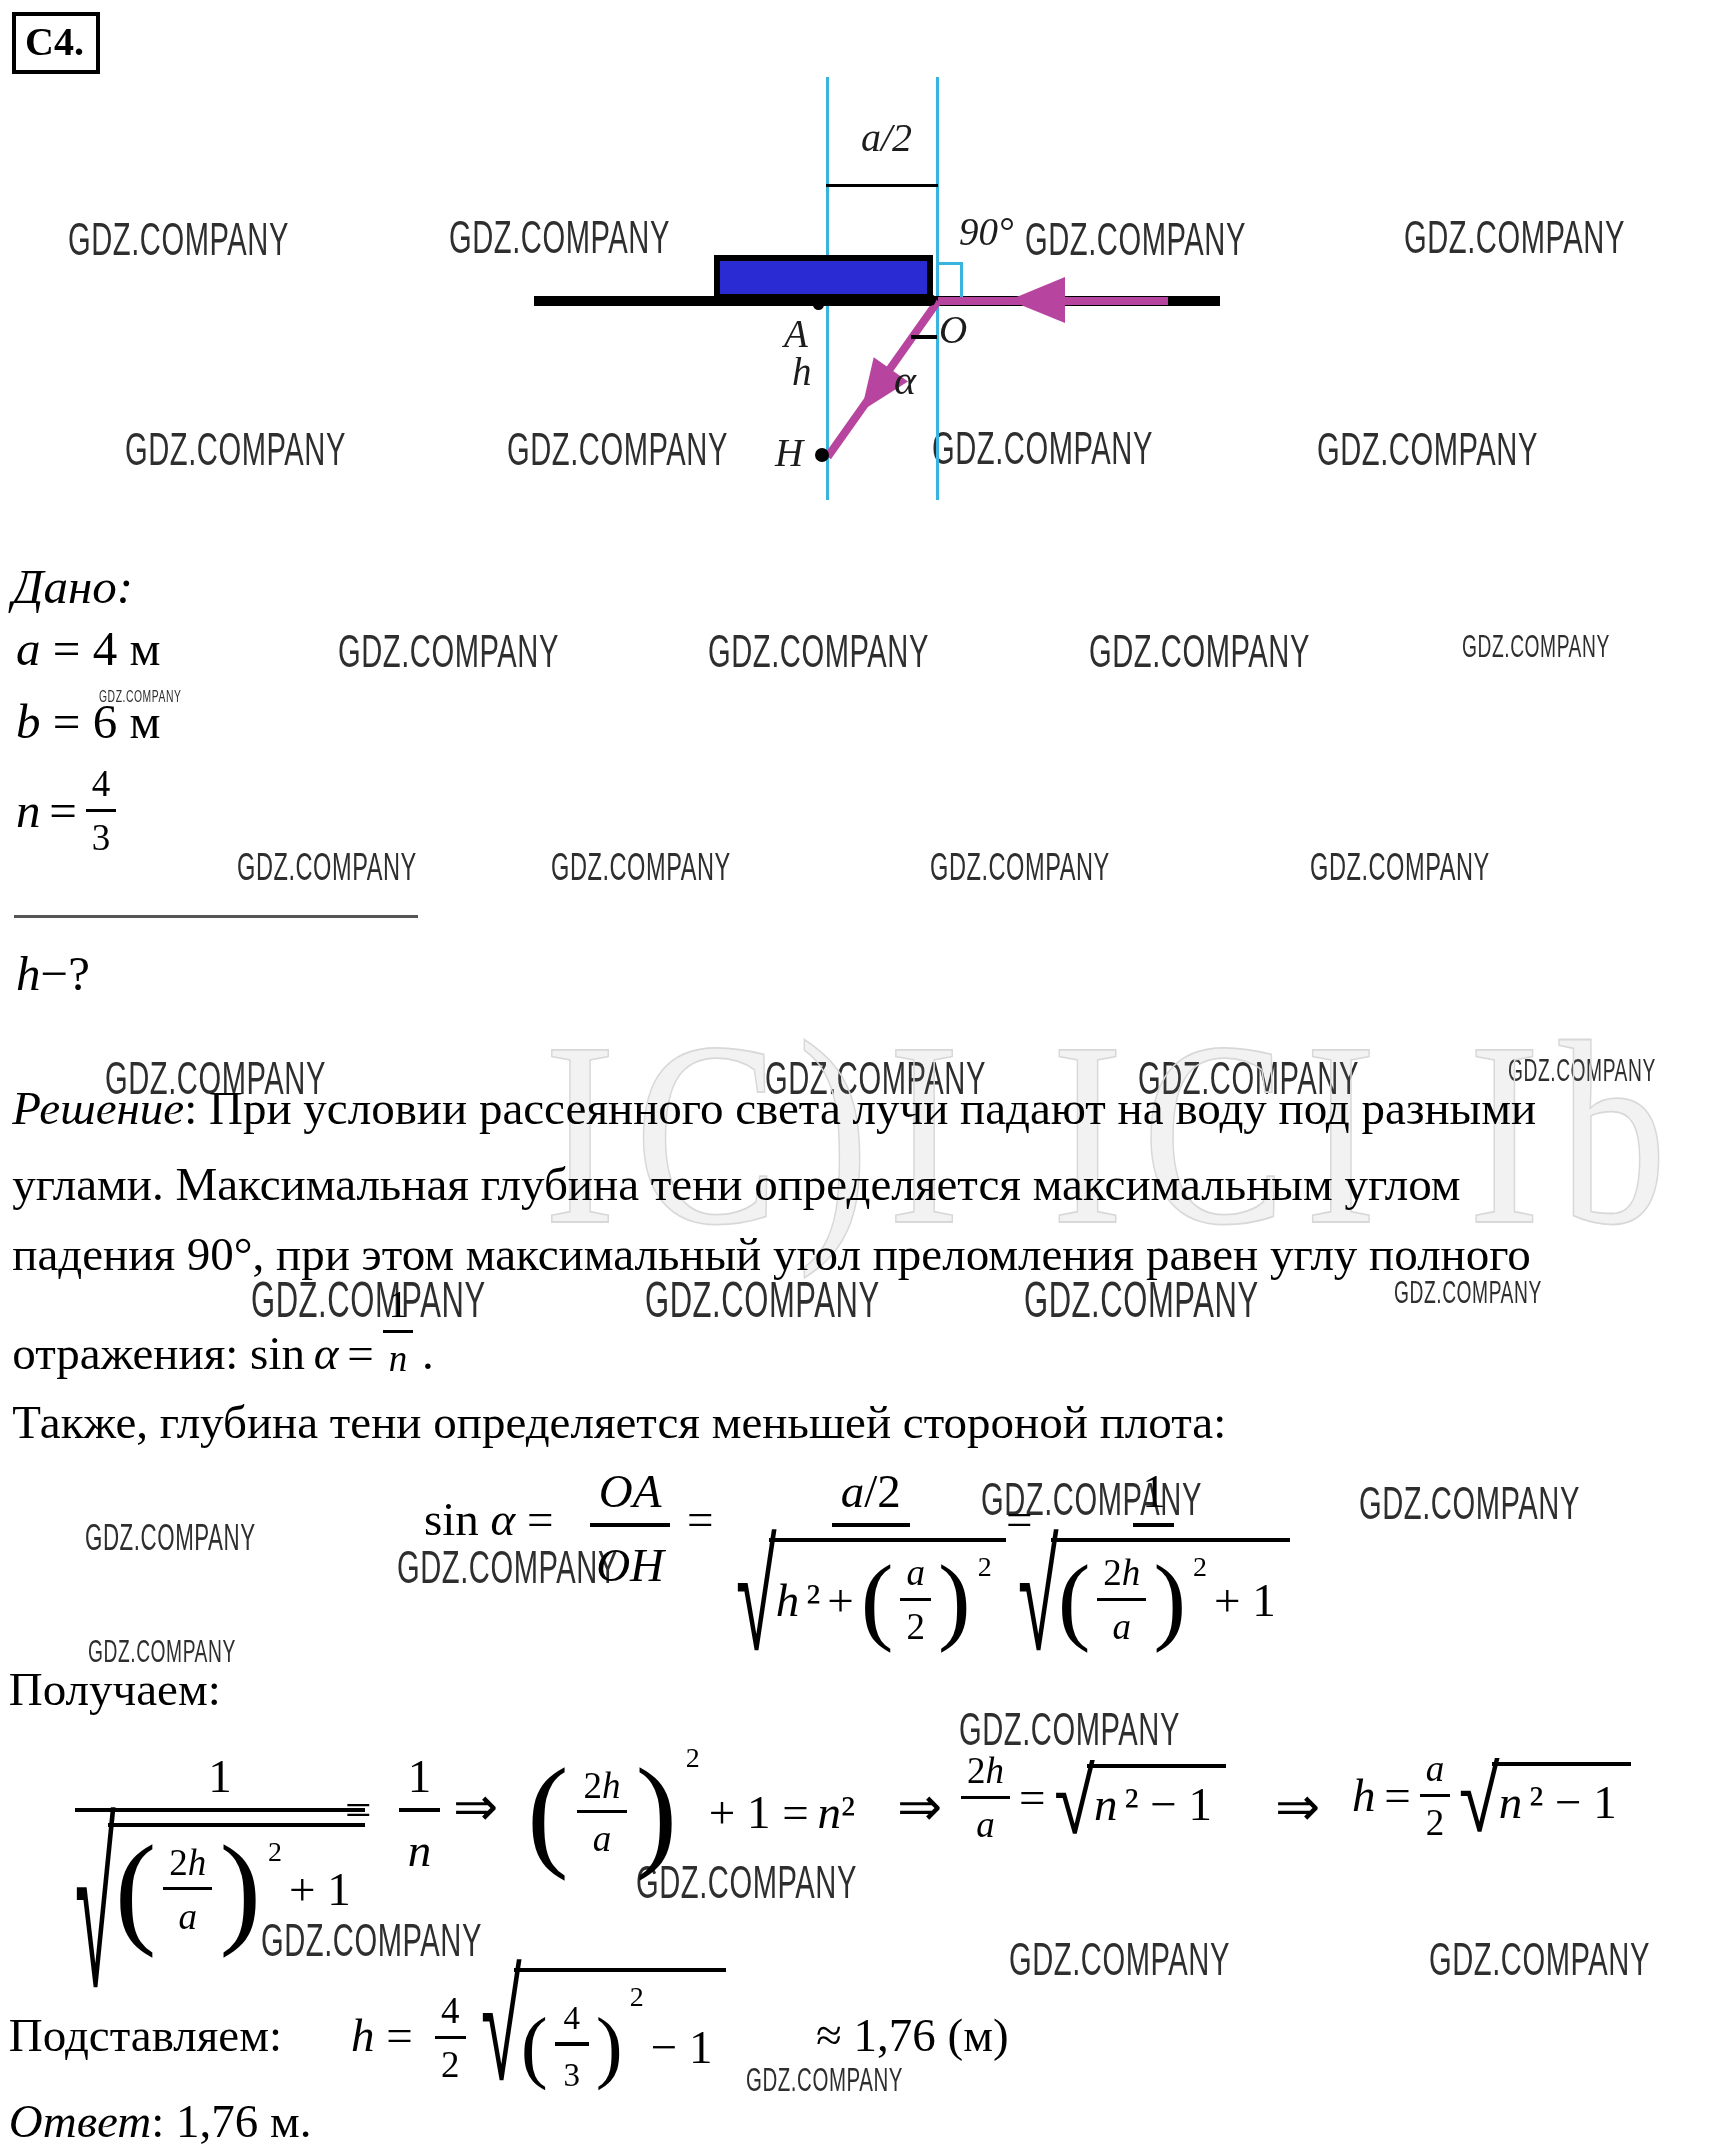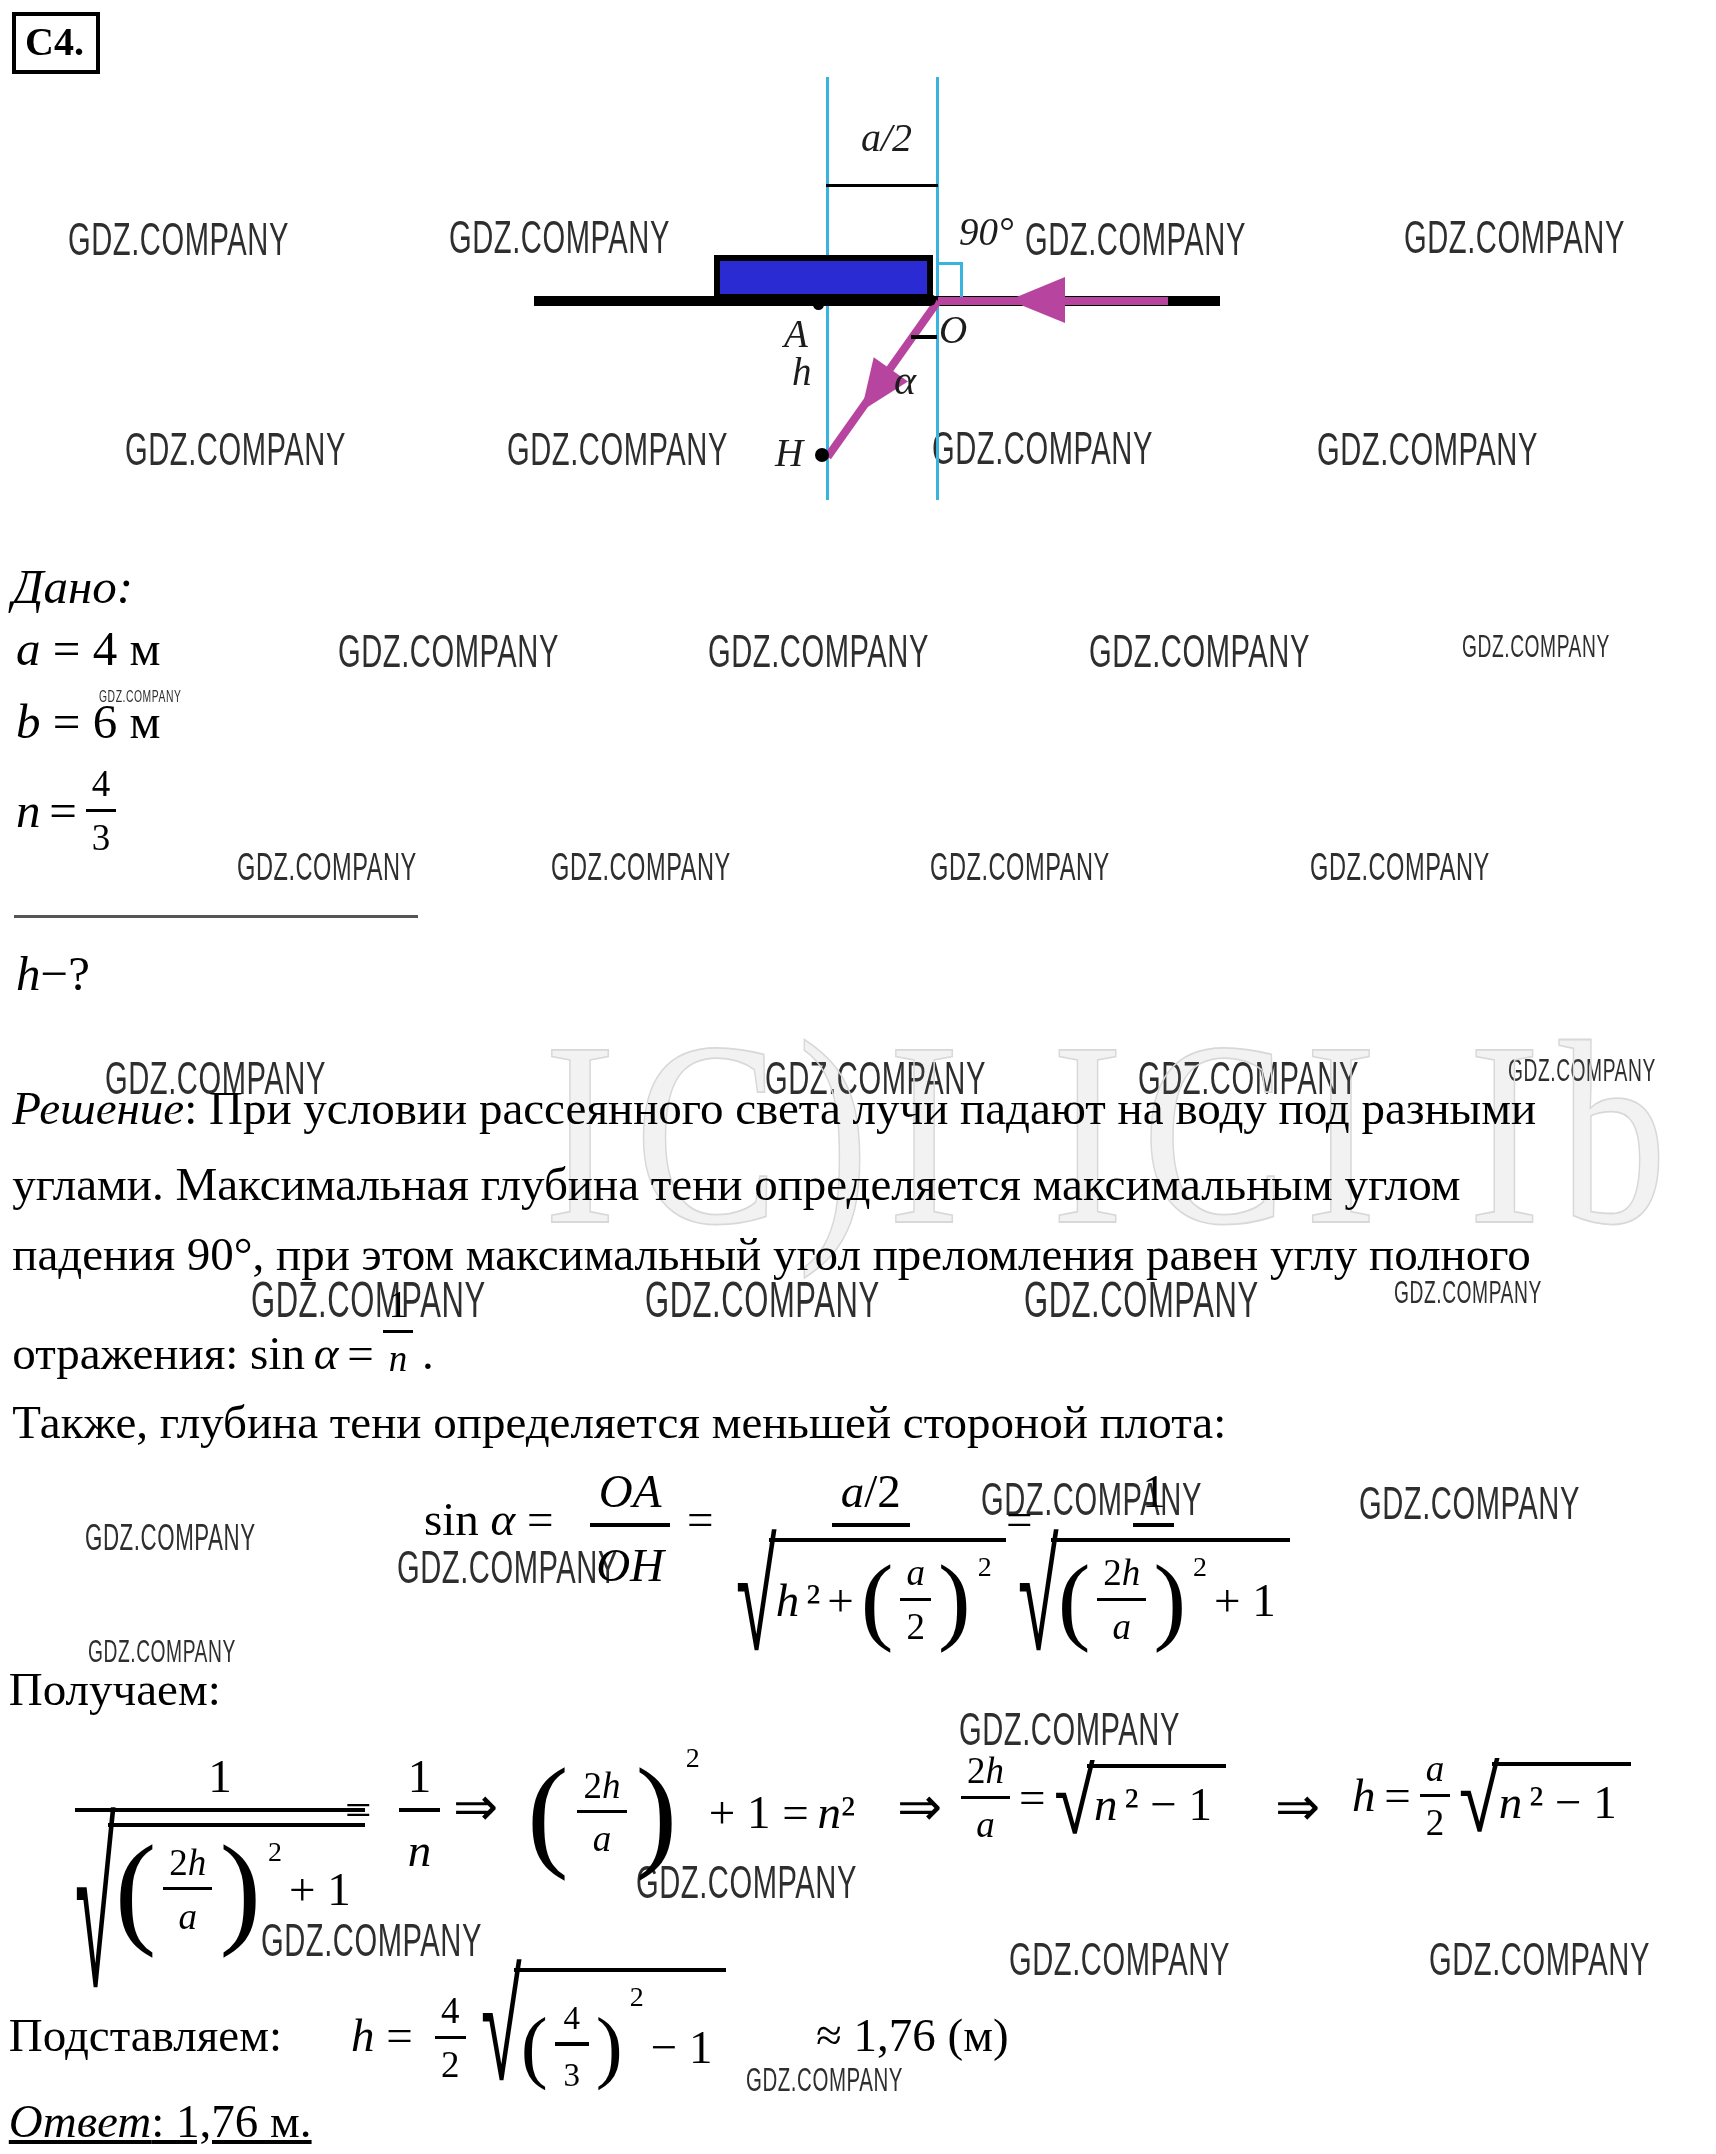--- a/index.html
+++ b/index.html
@@ -326,16 +326,16 @@
         <span class="num">4</span>
         <span class="den">3</span>
       </span>
       <span class="bp bp-s">)</span>
       <span class="sup">2</span>
       <span>− 1</span>
     </span>
   </div>
   <div class="m" style="left:816px;top:2008px;">≈ 1,76 (м)</div>
 
-  <div class="line" style="left:8.8px;top:2094px;text-decoration:underline;"><span class="it">Ответ</span><span>: 1,76 м.</span></div>
+  <div class="line" style="left:8.8px;top:2094px;"><span class="it">Ответ</span><span>: 1,76 м.</span></div>
 
 </div>
 
 
 </body></html>

